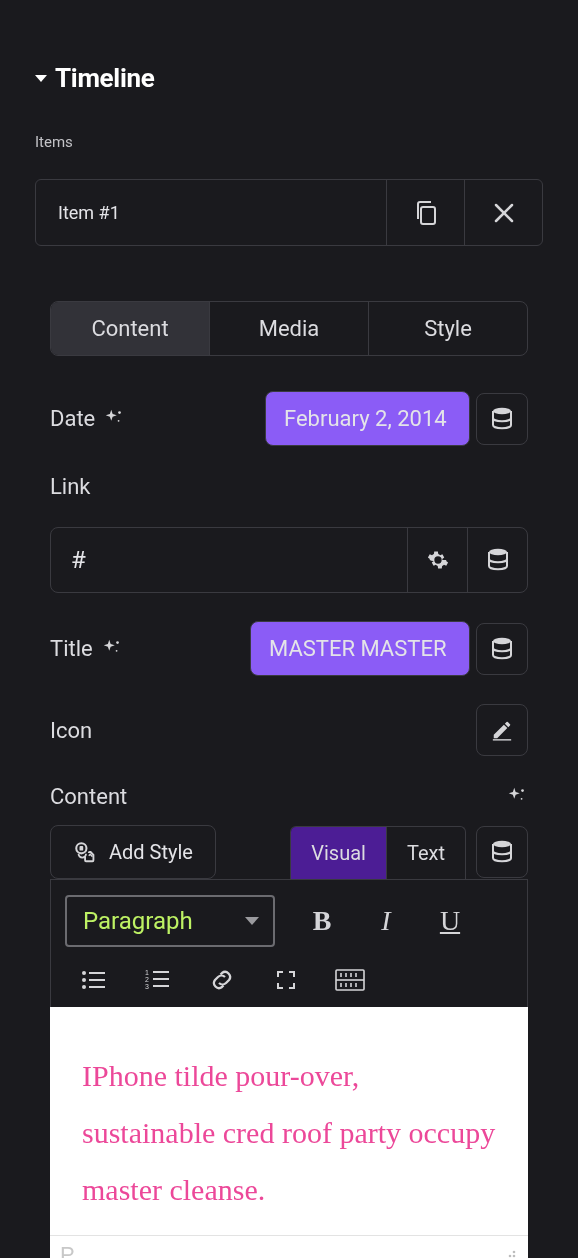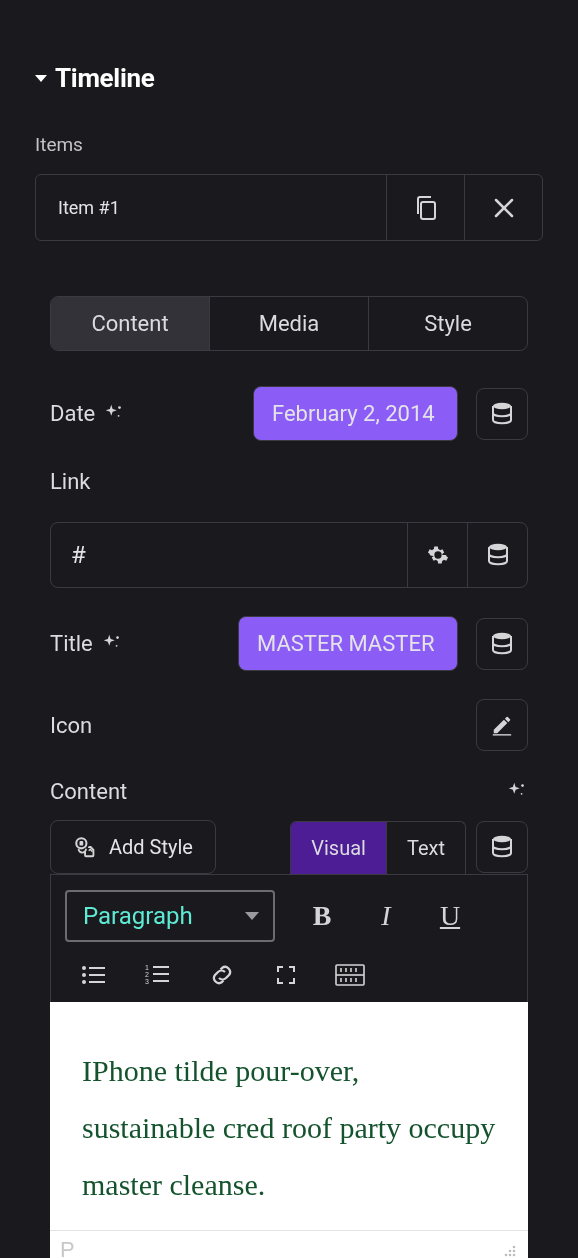--- a/index.html
+++ b/index.html
@@ -3,32 +3,32 @@
 <meta charset="utf-8">
 <style>
   * { box-sizing: border-box; margin: 0; padding: 0; }
   html, body { width: 578px; height: 1258px; background: #1a1a1e; font-family: -apple-system, BlinkMacSystemFont, "Segoe UI", Roboto, sans-serif; color: #d5d5d8; overflow: hidden; }
   body { padding: 30px 35px 0 35px; }
 
   .section-header { display: flex; align-items: center; gap: 8px; margin-bottom: 40px; margin-top: 33px; }
   .section-header .caret { width: 0; height: 0; border-left: 6px solid transparent; border-right: 6px solid transparent; border-top: 7px solid #fff; }
   .section-header .title { font-size: 26px; font-weight: 700; color: #fff; letter-spacing: -0.3px; }
 
-  .items-label { font-size: 19px; color: #c3c3c7; margin-bottom: 18px; }
+  .items-label { font-size: 15px; color: #c3c3c7; margin-bottom: 28px; }
 
   .item-header { display: flex; border: 1px solid #3a3a40; border-radius: 6px; overflow: hidden; margin-bottom: 55px; }
   .item-header .item-title { flex: 1; padding: 22px 22px; font-size: 18px; color: #e4e4e8; }
   .item-header .icon-btn { width: 78px; display: flex; align-items: center; justify-content: center; border-left: 1px solid #3a3a40; cursor: pointer; }
 
   .tabs { display: flex; border: 1px solid #3a3a40; border-radius: 8px; overflow: hidden; margin: 0 15px 35px 15px; }
   .tab { flex: 1; text-align: center; padding: 14px 0; font-size: 22px; color: #dcdce0; cursor: pointer; }
   .tab.active { background: #323238; }
   .tab + .tab { border-left: 1px solid #3a3a40; }
 
-  .row { display: flex; align-items: center; margin: 0 15px 28px 15px; gap: 18px; }
+  .row { display: flex; align-items: center; margin: 0 15px 28px 15px; gap: 6px; }
   .row .label { font-size: 22px; color: #dcdce0; display: flex; align-items: center; gap: 8px; }
 
   .sparkle { position: relative; width: 22px; height: 22px; display: inline-block; }
   .sparkle svg { width: 22px; height: 22px; }
 
   .spacer { flex: 1; }
 
   .input-like, .select-like { background: #8b5cf6; border: 1px solid #3a3a40; border-radius: 8px; padding: 14px 18px; font-size: 22px; color: #e4e4e8; }
   .date-box { min-width: 205px; text-align: left; }
   .icon-square { width: 52px; height: 52px; border: 1px solid #3a3a40; border-radius: 8px; display: flex; align-items: center; justify-content: center; cursor: pointer; }
@@ -41,30 +41,30 @@
 
   .media-row { display: flex; margin: 0 15px 0 15px; align-items: center; gap: 10px; }
   .add-media-btn { display: flex; align-items: center; gap: 10px; border: 1px solid #3a3a40; border-radius: 8px; padding: 14px 22px; font-size: 20px; color: #e4e4e8; cursor: pointer; }
   .visual-text-tabs { display: flex; border: 1px solid #3a3a40; border-radius: 6px 6px 0 0; overflow: hidden; border-bottom: none; }
   .vt-tab { padding: 14px 20px; font-size: 20px; color: #dcdce0; cursor: pointer; }
   .vt-tab.active { background: #4c1d95; }
   .vt-tab + .vt-tab { border-left: 1px solid #3a3a40; }
 
   .editor-toolbar { margin: 0 15px; border: 1px solid #3a3a40; border-bottom: none; border-radius: 0; padding: 15px 14px 12px 14px; display: flex; flex-direction: column; gap: 18px; }
   .toolbar-row1 { display: flex; align-items: center; gap: 30px; }
-  .format-select { border: 2px solid #6b6b70; border-radius: 4px; padding: 10px 40px 10px 16px; font-size: 24px; color: #5eead4; position: relative; min-width: 210px; cursor: pointer; }
+  .format-select { border: 2px solid #6b6b70; border-radius: 4px; padding: 10px 40px 10px 16px; font-size: 24px; color: #bef264; position: relative; min-width: 210px; cursor: pointer; }
   .format-select::after { content: ""; position: absolute; right: 14px; top: 50%; width: 0; height: 0; border-left: 7px solid transparent; border-right: 7px solid transparent; border-top: 8px solid #9a9a9e; transform: translateY(-50%); }
   .fmt-btn { width: 34px; text-align: center; font-size: 28px; font-family: Georgia, serif; cursor: pointer; }
   .bold { font-weight: 700; }
   .italic { font-style: italic; }
   .underline { text-decoration: underline; }
   .toolbar-row2 { display: flex; align-items: center; gap: 34px; padding-left: 14px; }
   .tb-icon { width: 30px; height: 30px; display: flex; align-items: center; justify-content: center; cursor: pointer; }
 
-  .editor-body { margin: 0 15px; background: #fff; color: #14532d; font-family: Georgia, 'Times New Roman', serif; font-size: 30px; line-height: 1.9; padding: 40px 32px 0 32px; height: 228px; overflow: hidden; position: relative; }
+  .editor-body { margin: 0 15px; background: #fff; color: #ec4899; font-family: Georgia, 'Times New Roman', serif; font-size: 30px; line-height: 1.9; padding: 40px 32px 0 32px; height: 228px; overflow: hidden; position: relative; }
   .editor-status { margin: 0 15px 32px 15px; background: #fff; border-top: 1px solid #e3e3e3; padding: 6px 10px; display: flex; justify-content: space-between; align-items: center; }
   .editor-status .p { color: #c8c8c8; font-size: 22px; font-family: -apple-system, sans-serif; }
   .resize-handle svg { display: block; }
 
   svg { overflow: visible; }
 </style>
 </head>
 <body>
 
 <div class="section-header">

